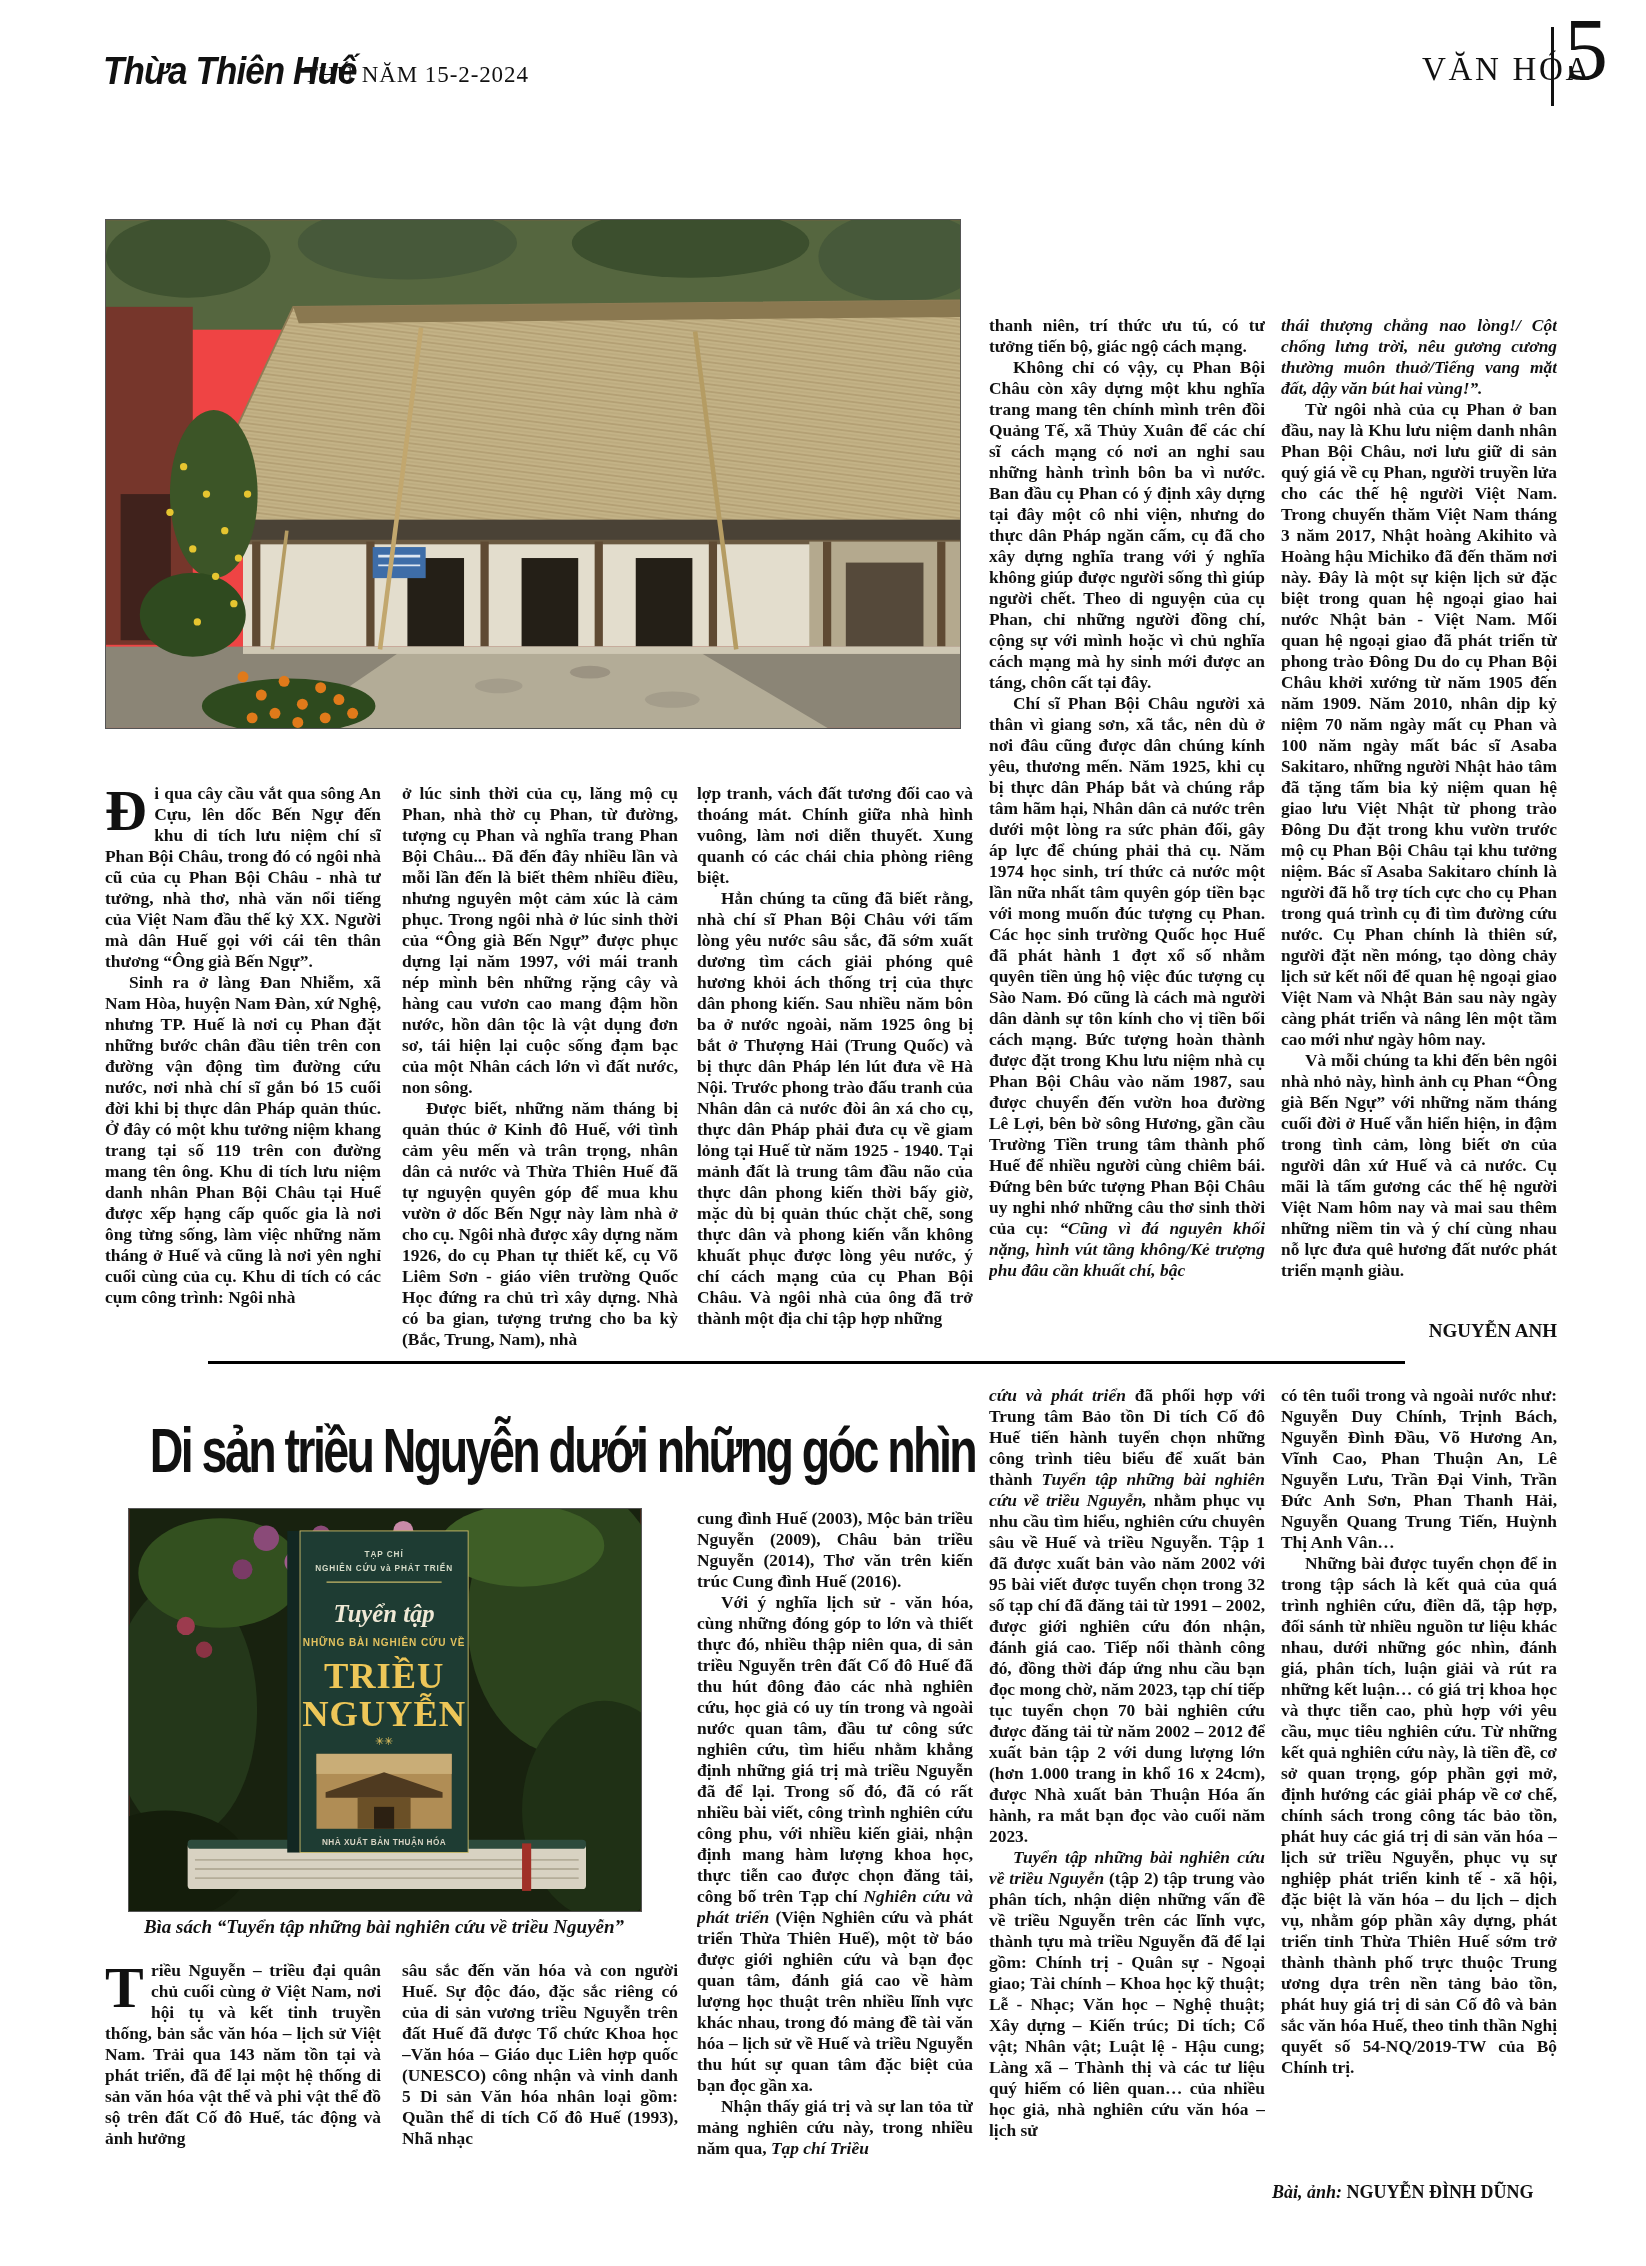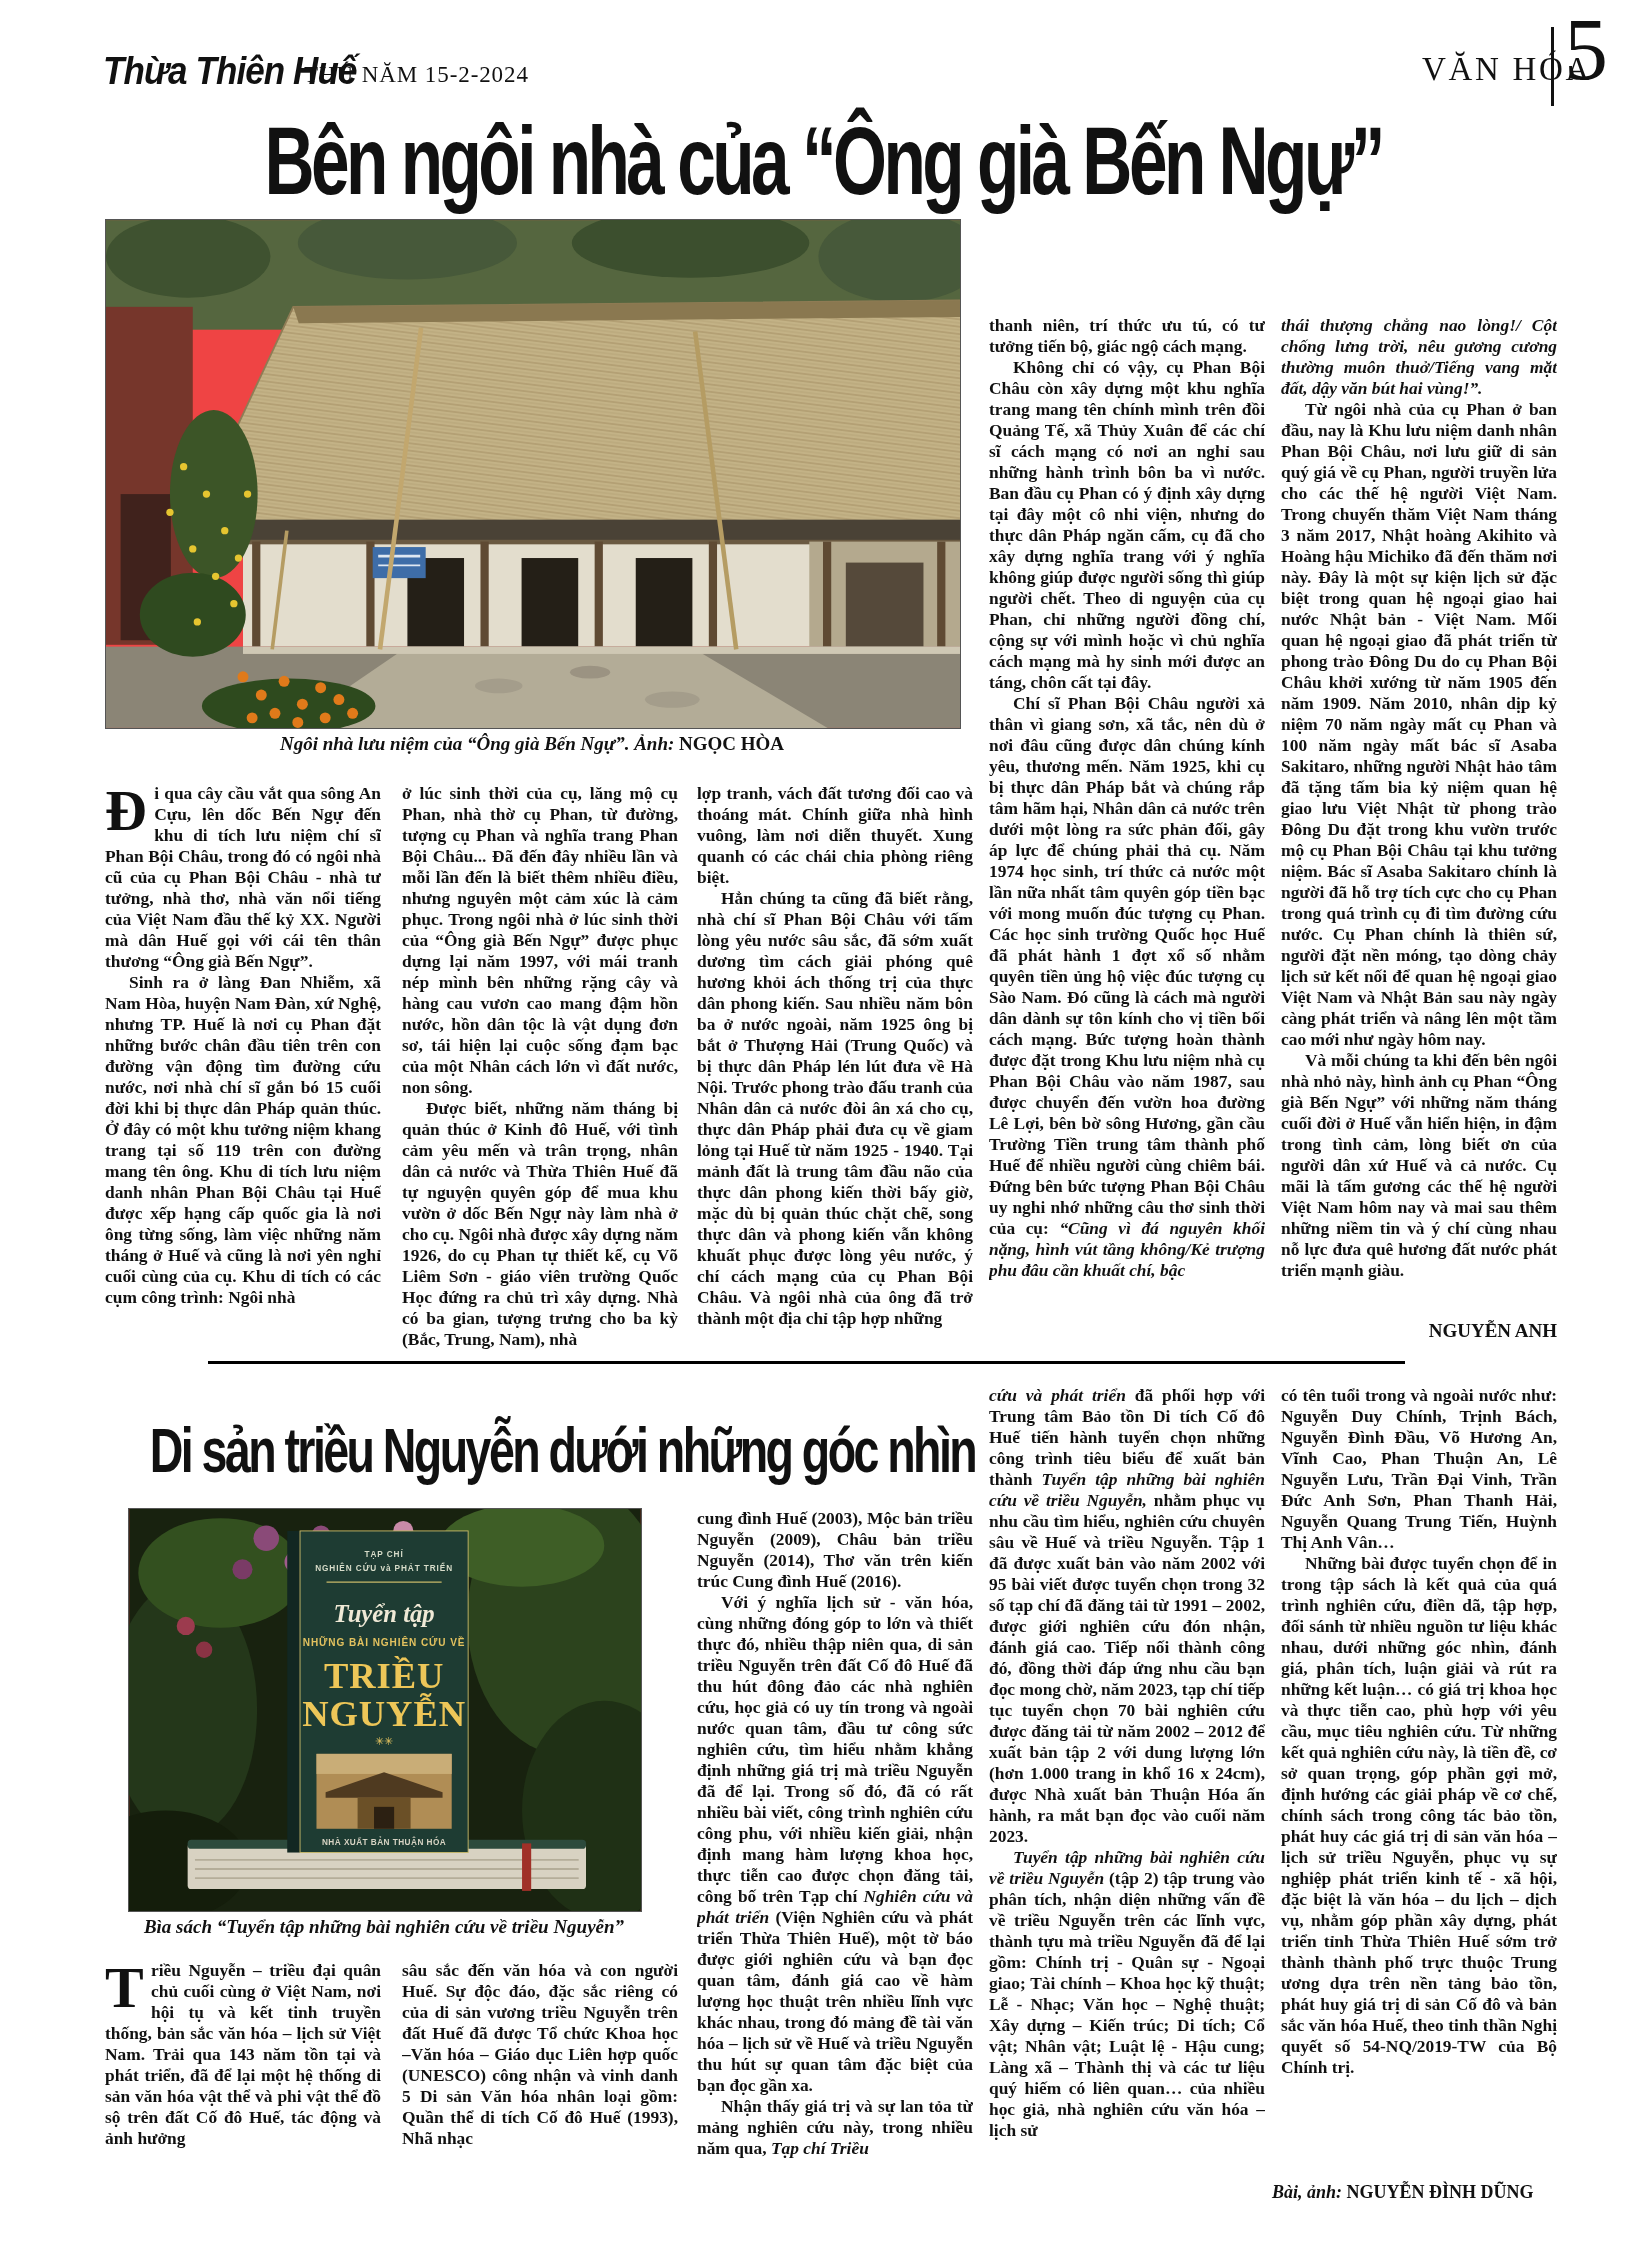--- a/index.html
+++ b/index.html
@@ -54,23 +54,20 @@
 <body>
 
 <div class="page">
 
   <div class="abs logo">Thừa Thiên Huế</div>
   <div class="abs mdate">THỨ NĂM 15-2-2024</div>
   <div class="abs section">VĂN HÓA</div>
   <div class="abs vdiv"></div>
   <div class="abs pageno">5</div>
 
-  <div class="abs headline1">
-    <span>Bên ngôi nhà của “Ông già Bến Ngự”</span>
-  </div>
 
   <div class="abs photo" style="left:105px;top:219px;width:854px;height:508px">
     <svg width="854" height="508" viewBox="0 0 935 556">
       <defs>
         <pattern id="thatch" width="14" height="8" patternUnits="userSpaceOnUse" patternTransform="rotate(7)">
           <rect width="14" height="8" fill="#c3b286"></rect>
           <line x1="0" y1="2" x2="14" y2="2" stroke="#a28d62" stroke-width="1"></line>
           <line x1="0" y1="6" x2="14" y2="6" stroke="#b29f73" stroke-width="0.8"></line>
         </pattern>
       </defs>
@@ -133,24 +130,20 @@
           <circle cx="235" cy="512" r="6"></circle>
           <circle cx="185" cy="540" r="6"></circle>
         <circle cx="255" cy="525" r="6"></circle>
           <circle cx="160" cy="545" r="6"></circle>
           <circle cx="210" cy="550" r="6"></circle>
         <circle cx="240" cy="545" r="6"></circle>
           <circle cx="270" cy="540" r="6"></circle>
       </g>
     </svg>
   </div>
-  <div class="abs caption" style="left:105px;top:733px;width:854px">
-    <span class="cap-it">Ngôi nhà lưu niệm của “Ông già Bến Ngự”.</span>
-    <span class="cap-credit"><i>Ảnh:</i> <b>NGỌC HÒA</b></span>
-  </div>
 
   <div class="col dropcap" style="left:105px;top:783px;height:577px">
       <p>Đi qua cây cầu vắt qua sông An Cựu, lên dốc Bến Ngự đến khu di tích lưu niệm chí sĩ Phan Bội Châu, trong đó có ngôi nhà cũ của cụ Phan Bội Châu - nhà tư tưởng, nhà thơ, nhà văn nổi tiếng của Việt Nam đầu thế kỷ XX. Người mà dân Huế gọi với cái tên thân thương “Ông già Bến Ngự”.</p>
       <p>Sinh ra ở làng Đan Nhiễm, xã Nam Hòa, huyện Nam Đàn, xứ Nghệ, nhưng TP. Huế là nơi cụ Phan đặt những bước chân đầu tiên trên con đường vận động tìm đường cứu nước, nơi nhà chí sĩ gắn bó 15 cuối đời khi bị thực dân Pháp quản thúc. Ở đây có một khu tưởng niệm khang trang tại số 119 trên con đường mang tên ông. Khu di tích lưu niệm danh nhân Phan Bội Châu tại Huế được xếp hạng cấp quốc gia là nơi ông từng sống, làm việc những năm tháng ở Huế và cũng là nơi yên nghỉ cuối cùng của cụ. Khu di tích có các cụm công trình: Ngôi nhà</p>
     </div>
   <div class="col cont" style="left:402px;top:783px;height:577px">
       <p>ở lúc sinh thời của cụ, lăng mộ cụ Phan, nhà thờ cụ Phan, từ đường, tượng cụ Phan và nghĩa trang Phan Bội Châu... Đã đến đây nhiều lần và mỗi lần đến là biết thêm nhiều điều, nhưng nguyên một cảm xúc là cảm phục. Trong ngôi nhà ở lúc sinh thời của “Ông già Bến Ngự” được phục dựng lại năm 1997, với mái tranh nép mình bên những rặng cây và hàng cau vươn cao mang đậm hồn nước, hồn dân tộc là vật dụng đơn sơ, tái hiện lại cuộc sống đạm bạc của một Nhân cách lớn vì đất nước, non sông.</p>
       <p>Được biết, những năm tháng bị quản thúc ở Kinh đô Huế, với tình cảm yêu mến và trân trọng, nhân dân cả nước và Thừa Thiên Huế đã tự nguyện quyên góp để mua khu vườn ở dốc Bến Ngự này làm nhà ở cho cụ. Ngôi nhà được xây dựng năm 1926, do cụ Phan tự thiết kế, cụ Võ Liêm Sơn - giáo viên trường Quốc Học đứng ra chủ trì xây dựng. Nhà có ba gian, tượng trưng cho ba kỳ (Bắc, Trung, Nam), nhà</p>
     </div>
   <div class="col cont" style="left:697px;top:783px;height:577px">

